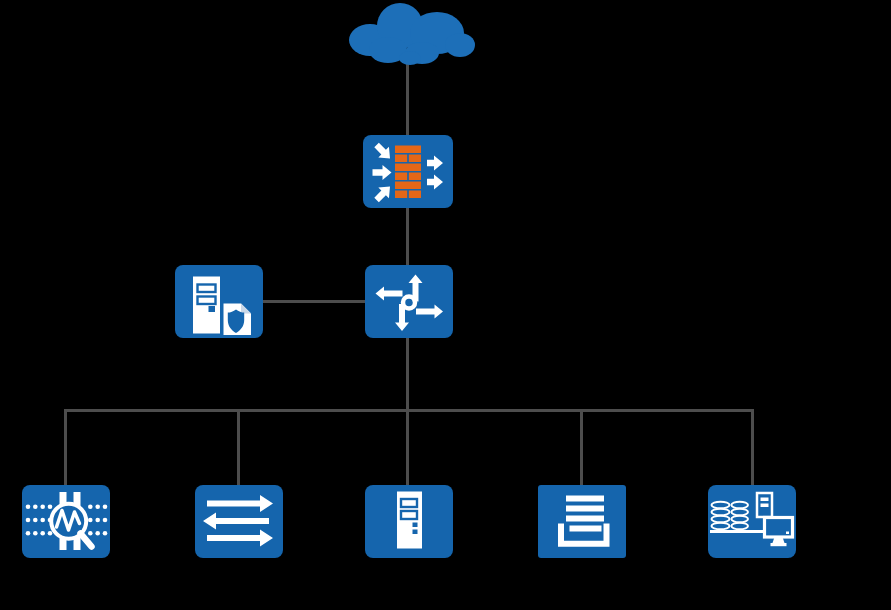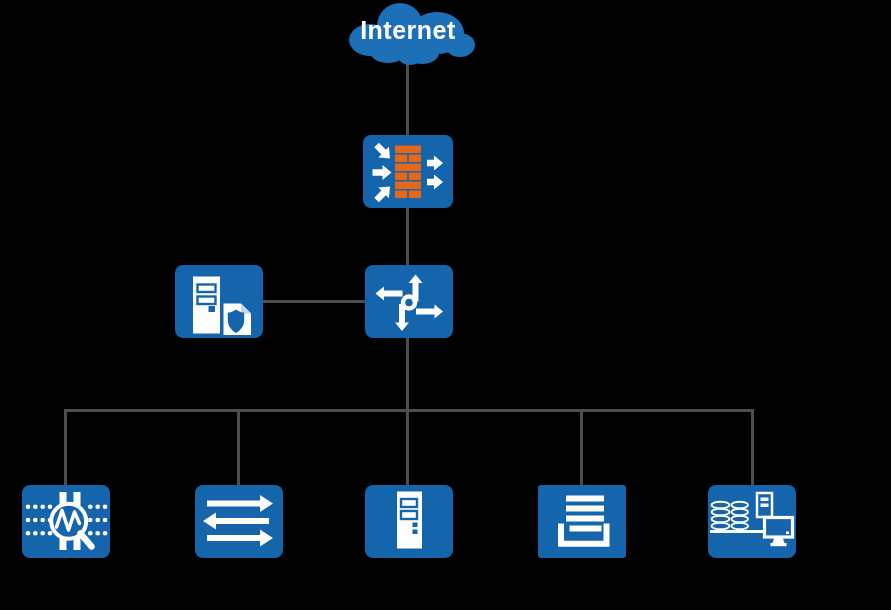--- a/index.html
+++ b/index.html
@@ -66,21 +66,20 @@
       <g fill="var(--cloud-blue)">
         <ellipse cx="30" cy="40" rx="21" ry="16"></ellipse>
         <circle cx="60" cy="26" r="23"></circle>
         <ellipse cx="97" cy="33" rx="27" ry="21"></ellipse>
         <ellipse cx="120" cy="45" rx="15" ry="12"></ellipse>
         <ellipse cx="48" cy="50" rx="19" ry="13"></ellipse>
         <ellipse cx="82" cy="53" rx="17" ry="11"></ellipse>
         <ellipse cx="70" cy="58" rx="11" ry="7"></ellipse>
       </g>
     </svg>
-    <span class="cloud-label">Internet</span>
   </div>
 
   <div class="node" id="n-firewall">
     <svg viewBox="0 0 90 73">
       <g fill="var(--brick-orange)">
         <rect x="32" y="10.5" width="26" height="7.5"></rect>
         <rect x="32" y="19.5" width="12.2" height="7.5"></rect>
           <rect x="45.8" y="19.5" width="12.2" height="7.5"></rect>
         <rect x="32" y="28.5" width="26" height="7.5"></rect>
         <rect x="32" y="37.5" width="12.2" height="7.5"></rect>

